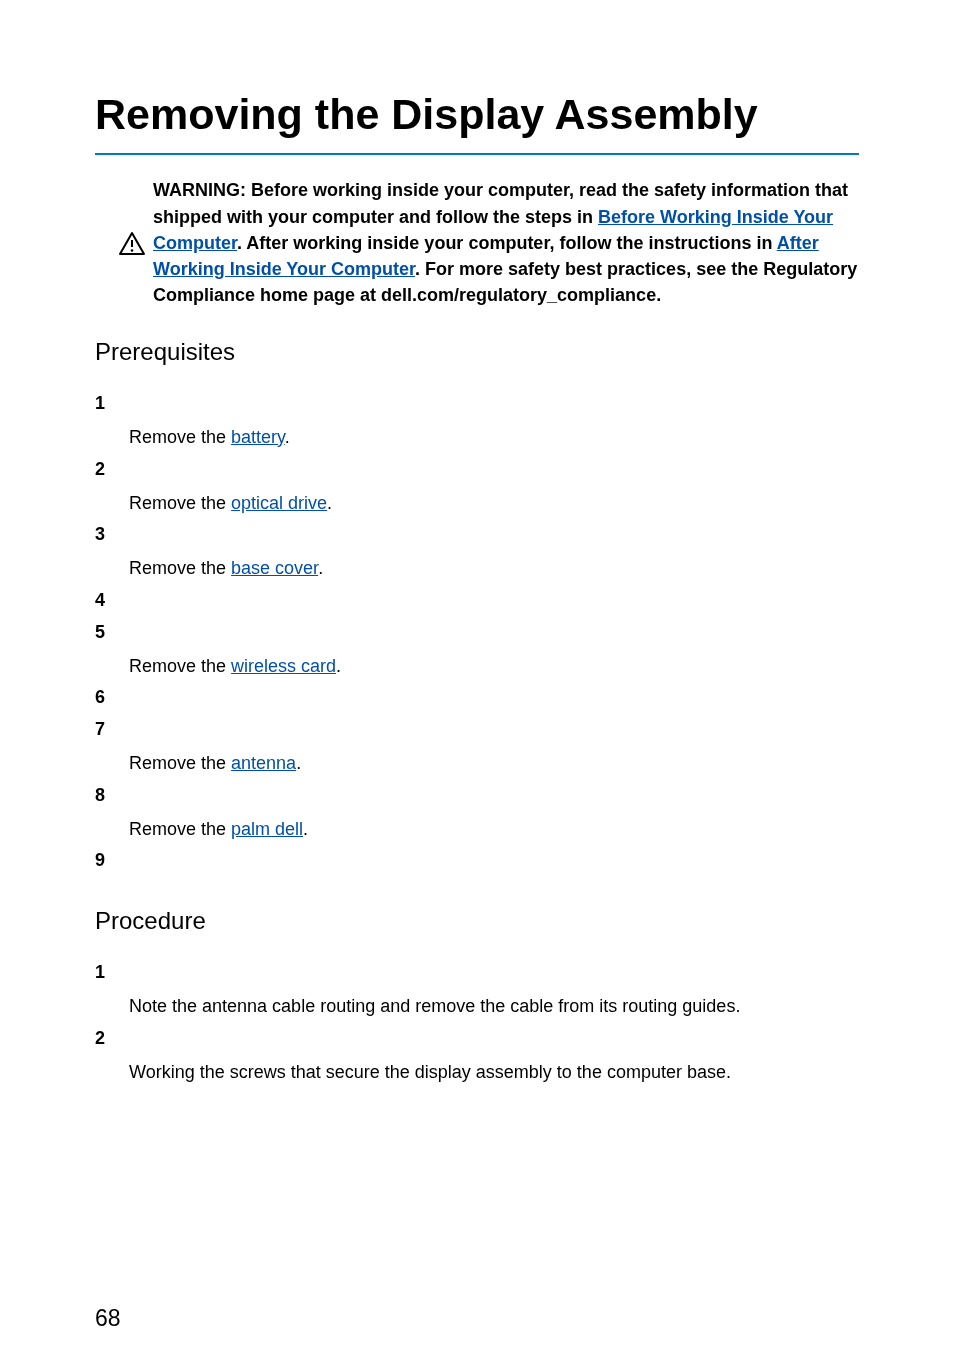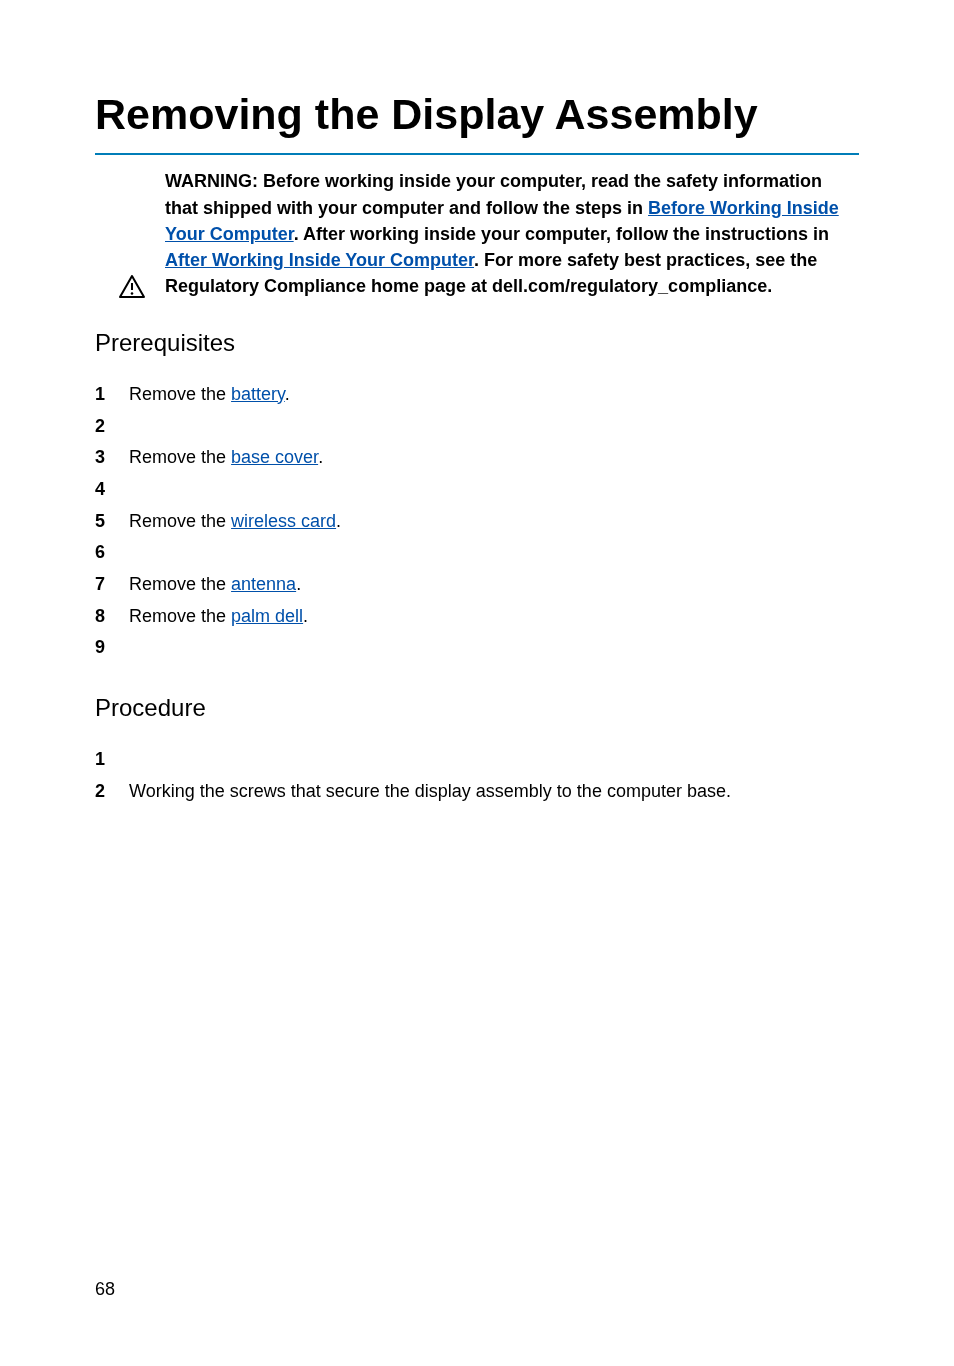--- a/index.html
+++ b/index.html
@@ -18,26 +18,26 @@
     padding: 90px 95px 0 95px;
     position: relative;
     height: 100%;
   }
   h1.title {
     font-size: 43px;
     font-weight: 700;
     line-height: 1.15;
     padding-bottom: 14px;
     border-bottom: 2px solid #007db8;
-    margin-bottom: 13px;
+    margin-bottom: 22px;
   }
   .warning-block {
     display: flex;
-    align-items: flex-end;
-    gap: 20px;
+    align-items: center;
+    gap: 8px;
     margin-bottom: 30px;
     padding-left: 24px;
   }
   .warning-icon {
     flex: 0 0 auto;
     width: 26px;
     height: 24px;
     margin-top: 2px;
   }
   .warning-text {
@@ -65,30 +65,31 @@
     font-size: 18px;
     line-height: 1.65;
     padding: 1px 0;
   }
   ol.numlist > li .num {
     flex: 0 0 34px;
     font-weight: 700;
   }
   ol.numlist > li .item-text {
     flex: 1;
+    margin-top: 34px;
   }
   .item-link {
     color: #0050aa;
     text-decoration: underline;
   }
   .footer-page {
     position: absolute;
     left: 95px;
-    bottom: 66px;
-    font-size: 18px;
+    bottom: 34px;
+    font-size: 23px;
     text-align: center;
   }
 </style>
 </head>
 <body>
 
 <div class="page">
 
   <h1 class="title">Removing the Display Assembly</h1>
 
@@ -102,20 +103,21 @@
   </div>
 
   <h2 class="section">Prerequisites</h2>
   <ol class="numlist" id="prereq-list">
       <li>
         <span class="num">1</span>
         <span class="item-text">Remove the <a class="item-link" href="#">battery</a>.</span>
       </li>
       <li>
         <span class="num">2</span>
+        <span class="item-text">Remove the <a class="item-link" href="#">optical drive</a>.</span>
       </li>
       <li>
         <span class="num">3</span>
         <span class="item-text">Remove the <a class="item-link" href="#">base cover</a>.</span>
       </li>
       <li>
         <span class="num">4</span>
       </li>
       <li>
         <span class="num">5</span>
@@ -134,20 +136,21 @@
       </li>
       <li>
         <span class="num">9</span>
       </li>
     </ol>
 
   <h2 class="section">Procedure</h2>
   <ol class="numlist" id="proc-list">
       <li>
         <span class="num">1</span>
+        <span class="item-text">Note the antenna cable routing and remove the cable from its routing guides.</span>
       </li>
       <li>
         <span class="num">2</span>
         <span class="item-text">Working the screws that secure the display assembly to the computer base.</span>
       </li>
     </ol>
 
   <div class="footer-page">68</div>
 </div>
 

